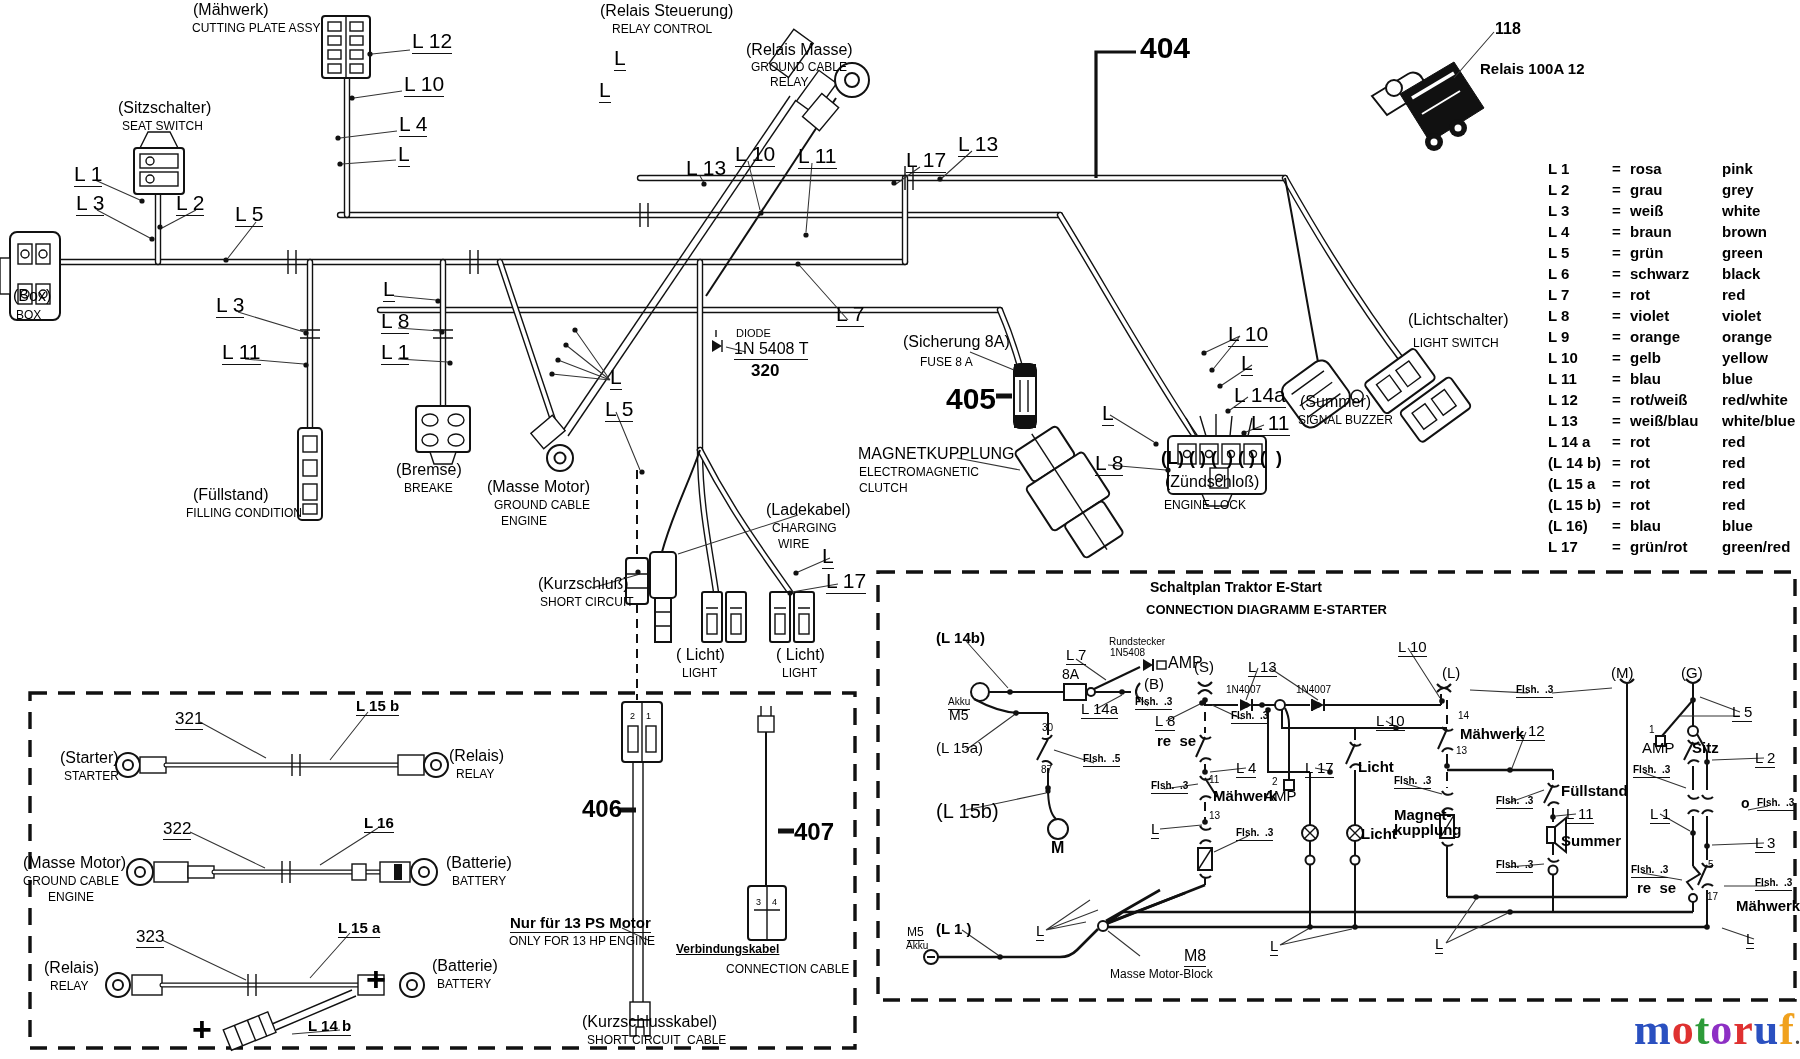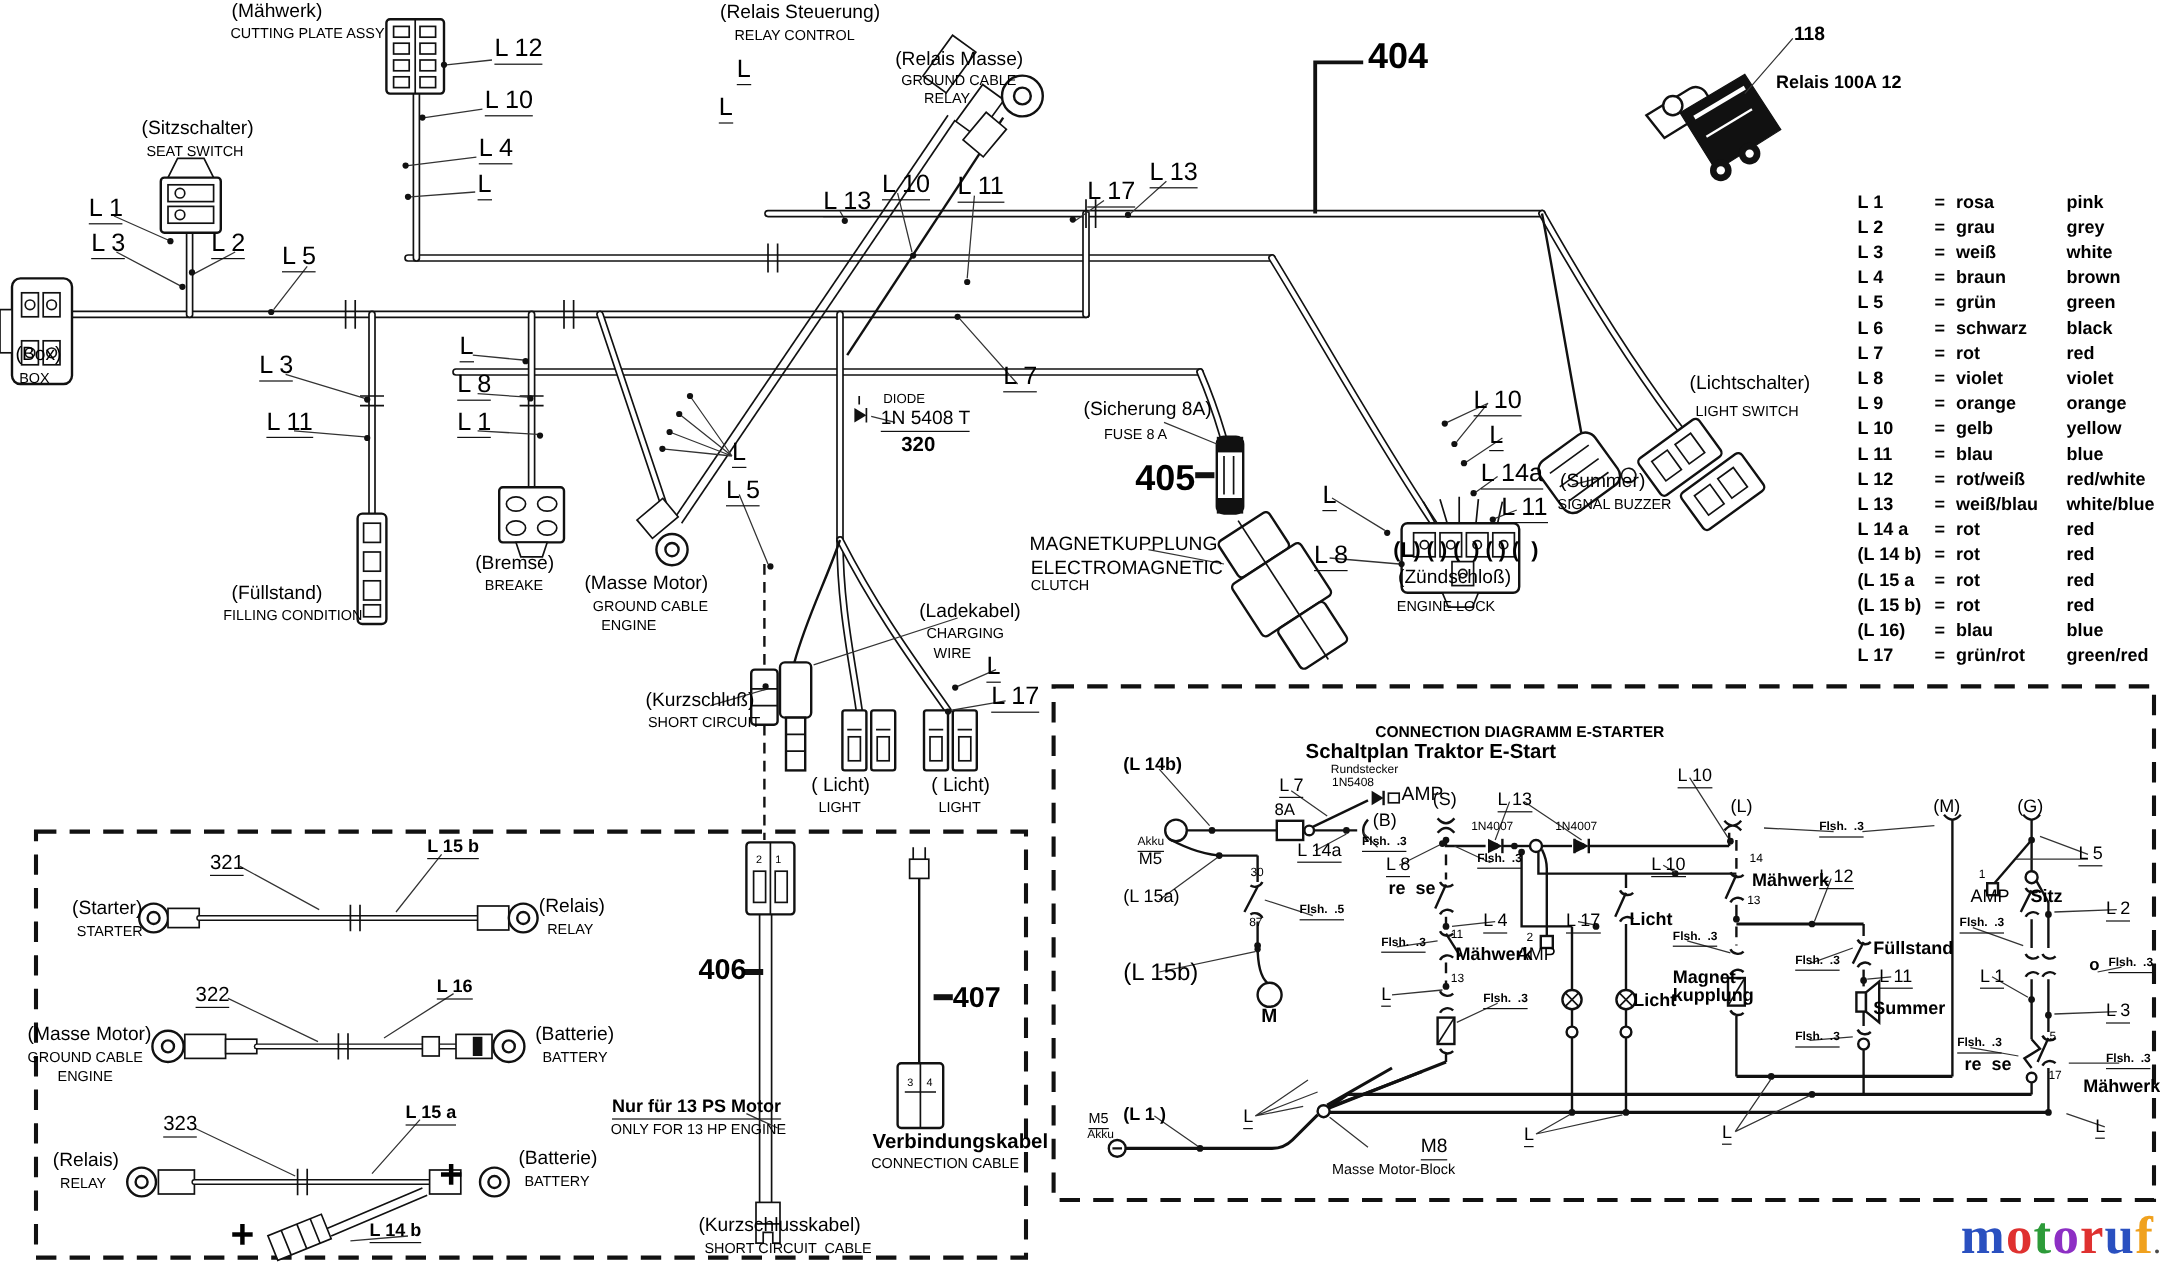--- a/index.html
+++ b/index.html
@@ -528,21 +528,21 @@
       <div class="lb b" style="left: 1140px; top: 32px; font-size: 30px;">404</div>
       <div class="lb" style="left: 736px; top: 328px; font-size: 11px;">DIODE</div>
       <div class="lb u" style="left: 734px; top: 341px; font-size: 16px;">1N 5408 T</div>
       <div class="lb b" style="left: 751px; top: 362px; font-size: 17px;">320</div>
       <div class="lb u" style="left: 610px; top: 366px; font-size: 21px;">L</div>
       <div class="lb u" style="left: 605px; top: 398px; font-size: 21px;">L 5</div>
       <div class="lb" style="left: 903px; top: 334px; font-size: 16px;">(Sicherung 8A)</div>
       <div class="lb" style="left: 920px; top: 356px; font-size: 12px;">FUSE 8 A</div>
       <div class="lb b" style="left: 946px; top: 383px; font-size: 30px;">405</div>
       <div class="lb" style="left: 858px; top: 446px; font-size: 16px;">MAGNETKUPPLUNG</div>
-      <div class="lb" style="left: 859px; top: 466px; font-size: 16px;">ELECTROMAGNETIC</div>
+      <div class="lb" style="left: 859px; top: 466px; font-size: 12px;">ELECTROMAGNETIC</div>
       <div class="lb" style="left: 859px; top: 482px; font-size: 12px;">CLUTCH</div>
       <div class="lb" style="left: 766px; top: 502px; font-size: 16px;">(Ladekabel)</div>
       <div class="lb" style="left: 772px; top: 522px; font-size: 12px;">CHARGING</div>
       <div class="lb" style="left: 778px; top: 538px; font-size: 12px;">WIRE</div>
       <div class="lb" style="left: 538px; top: 576px; font-size: 16px;">(Kurzschluß)</div>
       <div class="lb" style="left: 540px; top: 596px; font-size: 12px;">SHORT CIRCUIT</div>
       <div class="lb" style="left: 676px; top: 647px; font-size: 16px;">( Licht)</div>
       <div class="lb" style="left: 682px; top: 667px; font-size: 12px;">LIGHT</div>
       <div class="lb" style="left: 776px; top: 647px; font-size: 16px;">( Licht)</div>
       <div class="lb" style="left: 782px; top: 667px; font-size: 12px;">LIGHT</div>
@@ -584,27 +584,27 @@
       <div class="lb" style="left: 437px; top: 978px; font-size: 12px;">BATTERY</div>
       <div class="lb b u" style="left: 308px; top: 1018px; font-size: 15px;">L 14 b</div>
       <div class="lb b" style="left: 192px; top: 1012px; font-size: 34px;">+</div>
       <div class="lb b" style="left: 366px; top: 962px; font-size: 34px;">+</div>
       <div class="lb b" style="left: 582px; top: 796px; font-size: 24px;">406</div>
       <div class="lb b" style="left: 794px; top: 819px; font-size: 24px;">407</div>
       <div class="lb b u" style="left: 510px; top: 915px; font-size: 15px;">Nur für 13 PS Motor</div>
       <div class="lb" style="left: 509px; top: 935px; font-size: 12px;">ONLY FOR 13 HP ENGINE</div>
       <div class="lb" style="left: 582px; top: 1014px; font-size: 16px;">(Kurzschlusskabel)</div>
       <div class="lb" style="left: 587px; top: 1034px; font-size: 12px;">SHORT CIRCUIT  CABLE</div>
-      <div class="lb b" style="left: 727px; top: 943px; font-size: 17px;">Verbindungskabel</div>
+      <div class="lb b" style="left: 676px; top: 943px; font-size: 12px; text-decoration: underline;">Verbindungskabel</div>
       <div class="lb" style="left: 726px; top: 963px; font-size: 12px;">CONNECTION CABLE</div>
       <div class="lb" style="left: 630px; top: 712px; font-size: 9px;">2</div>
       <div class="lb" style="left: 646px; top: 712px; font-size: 9px;">1</div>
       <div class="lb" style="left: 756px; top: 898px; font-size: 9px;">3</div>
       <div class="lb" style="left: 772px; top: 898px; font-size: 9px;">4</div>
-      <div class="lb b" style="left: 1088px; top: 580px; font-size: 17px; margin-top: 38px;">Schaltplan Traktor E-Start</div>
+      <div class="lb b" style="left: 1150px; top: 580px; font-size: 14px;">Schaltplan Traktor E-Start</div>
       <div class="lb b" style="left: 1146px; top: 603px; font-size: 13px;">CONNECTION DIAGRAMM E-STARTER</div>
       <div class="lb" style="left: 936px; top: 630px; font-size: 15px; font-weight: bold;">(L 14b)</div>
       <div class="lb u" style="left: 948px; top: 697px; font-size: 10px;">Akku</div>
       <div class="lb" style="left: 949px; top: 708px; font-size: 14px;">M5</div>
       <div class="lb u" style="left: 1066px; top: 647px; font-size: 15px;">L 7</div>
       <div class="lb" style="left: 1062px; top: 667px; font-size: 14px;">8A</div>
       <div class="lb" style="left: 1109px; top: 637px; font-size: 10px;">Rundstecker</div>
       <div class="lb" style="left: 1110px; top: 648px; font-size: 10px;">1N5408</div>
       <div class="lb" style="left: 1168px; top: 655px; font-size: 16px;">AMP</div>
       <div class="lb" style="left: 1144px; top: 676px; font-size: 15px;">(B)</div>

